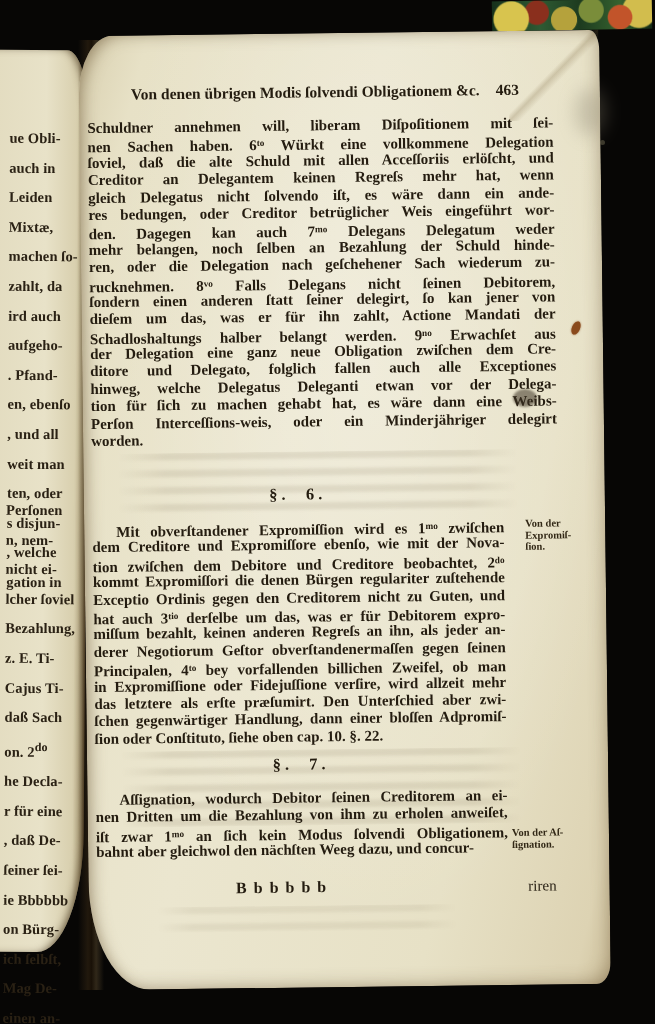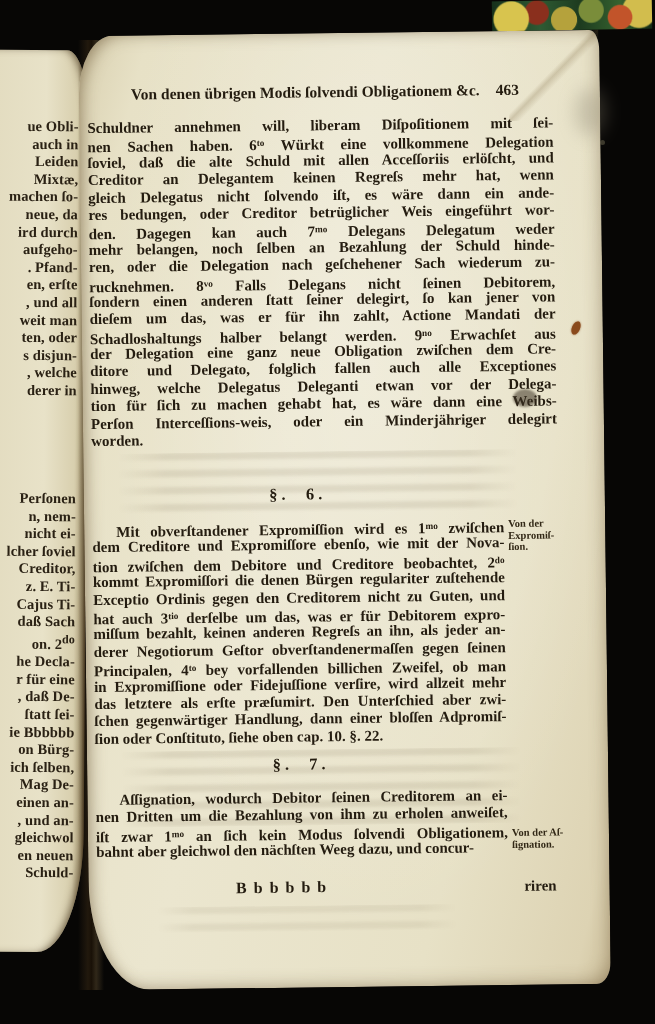--- a/index.html
+++ b/index.html
@@ -31,21 +31,21 @@
     background:linear-gradient(90deg,#e3dcc0 0%,#e8e2c8 55%,#d8cfae 88%,#b3a57f 97%,#6e5d42 100%);
     border-radius:0 22px 46px 0 / 0 70px 120px 0;
     transform:rotate(.4deg);
     box-shadow:inset -5px 0 9px -3px rgba(70,52,28,.75);
   }
   .frag{
     position:absolute;right:10px;color:#2a2114;
     font-weight:bold;font-size:14.5px;line-height:17.6px;
     letter-spacing:.1px;white-space:nowrap;
   }
-  .frag .tl{text-align:right;}
+  .frag .tl{margin-top:12px;}
   .frag-upper{top:68px;}
   .frag-lower{top:440px;}
 
   .gutter{
     position:absolute;left:78px;top:40px;width:26px;height:950px;
     background:linear-gradient(90deg,transparent 0,rgba(55,40,20,.55) 38%,rgba(30,20,8,.8) 52%,rgba(110,90,55,.4) 70%,transparent 100%);
   }
 
   
   .fore-edge{
@@ -94,31 +94,31 @@
     font-weight:bold;font-size:16.5px;letter-spacing:4px;white-space:pre;
   }
   .sect-6{top:451px;}
   .sect-7{top:721px;}
 
   .mnote{
     position:absolute;left:416px;width:84px;
     font-weight:bold;font-size:10.5px;line-height:11.5px;
     white-space:pre-line;color:#322816;
   }
-  .mnote-6{top:487px;}
+  .mnote-6{top:487px;margin-left:17px;}
   .mnote-7{top:796px;}
 
   .footer{position:absolute;top:845px;left:0;width:466px;height:20px;}
   .sig{
     position:absolute;left:0;right:90px;text-align:center;
     font-weight:bold;font-size:16px;letter-spacing:7px;
   }
   .catch{
     position:absolute;right:6px;top:2px;
-    font-weight:bold;font-size:15px;
+    font-weight:normal;font-size:15px;
   }
 
   
   .ghost{
     position:absolute;left:26px;width:400px;
     background:repeating-linear-gradient(to bottom,
       rgba(128,116,90,.30) 0 7px, transparent 7px 17px);
     -webkit-mask-image:linear-gradient(90deg,transparent,#000 12%,#000 88%,transparent);
     mask-image:linear-gradient(90deg,transparent,#000 12%,#000 88%,transparent);
     filter:blur(1.6px);opacity:.5;
@@ -145,49 +145,49 @@
 
   <div class="marble"></div>
 
   <div class="facing">
     <div class="frag frag-upper">
         <div class="tl">ue Obli-</div>
         <div class="tl">auch in</div>
         <div class="tl">Leiden</div>
         <div class="tl">Mixtæ,</div>
         <div class="tl">machen ſo-</div>
-        <div class="tl">neue, da</div>
-        <div class="tl">ird durch</div>
+        <div class="tl">zahlt, da</div>
+        <div class="tl">ird auch</div>
         <div class="tl">aufgeho-</div>
         <div class="tl">. Pfand-</div>
-        <div class="tl">en, erſte</div>
+        <div class="tl">en, ebenſo</div>
         <div class="tl">, und all</div>
         <div class="tl">weit man</div>
         <div class="tl">ten, oder</div>
         <div class="tl">s disjun-</div>
         <div class="tl">, welche</div>
-        <div class="tl">derer in</div>
+        <div class="tl">gation in</div>
       </div>
     <div class="frag frag-lower">
         <div class="tl">Perſonen</div>
         <div class="tl">n, nem-</div>
         <div class="tl">nicht ei-</div>
         <div class="tl">lcher ſoviel</div>
-        <div class="tl">Creditor,</div>
+        <div class="tl">Bezahlung,</div>
         <div class="tl">z. E. Ti-</div>
         <div class="tl">Cajus Ti-</div>
         <div class="tl">daß Sach</div>
         <div class="tl">on. 2<sup>do</sup></div>
         <div class="tl">he Decla-</div>
         <div class="tl">r für eine</div>
         <div class="tl">, daß De-</div>
-        <div class="tl">ſtatt ſei-</div>
+        <div class="tl">ſeiner ſei-</div>
         <div class="tl">ie Bbbbbb</div>
         <div class="tl">on Bürg-</div>
-        <div class="tl">ich ſelben,</div>
+        <div class="tl">ich ſelbſt,</div>
         <div class="tl">Mag De-</div>
         <div class="tl">einen an-</div>
         <div class="tl">, und an-</div>
         <div class="tl">gleichwol</div>
         <div class="tl">en neuen</div>
         <div class="tl">Schuld-</div>
       </div>
   </div>
 
   <div class="gutter"></div>

